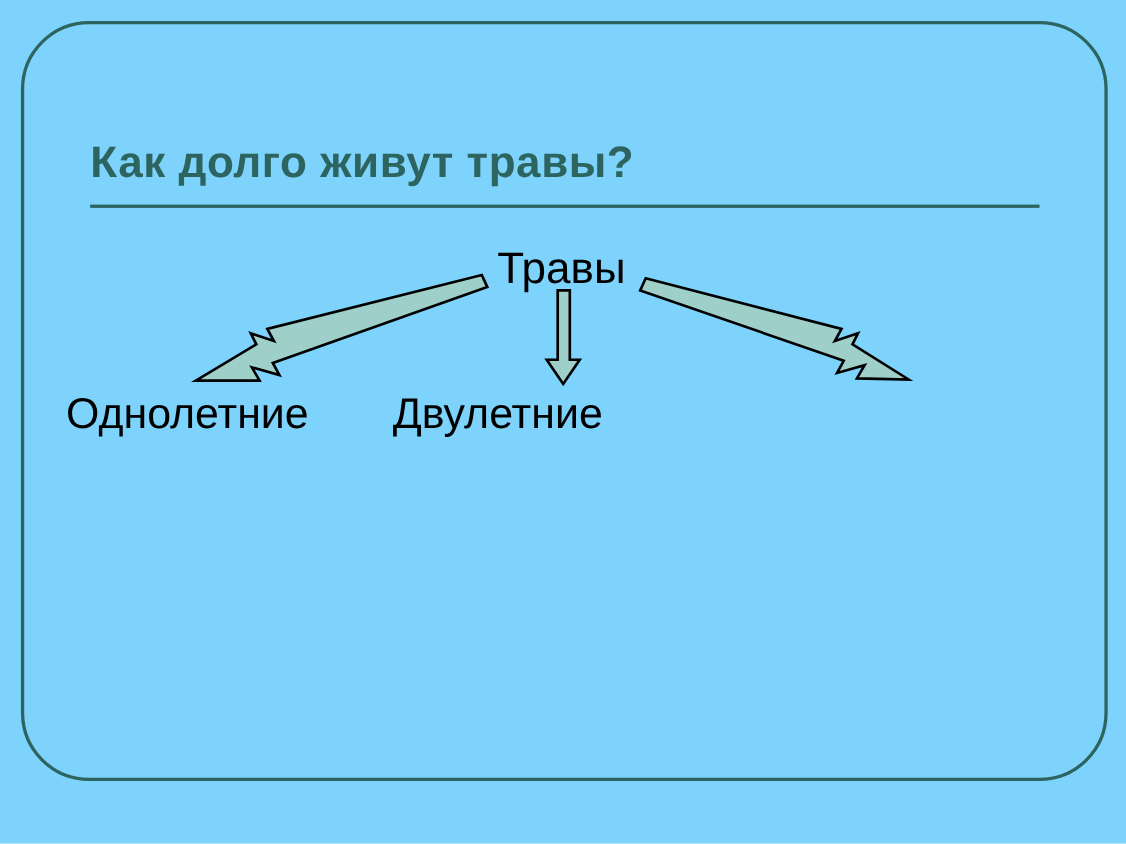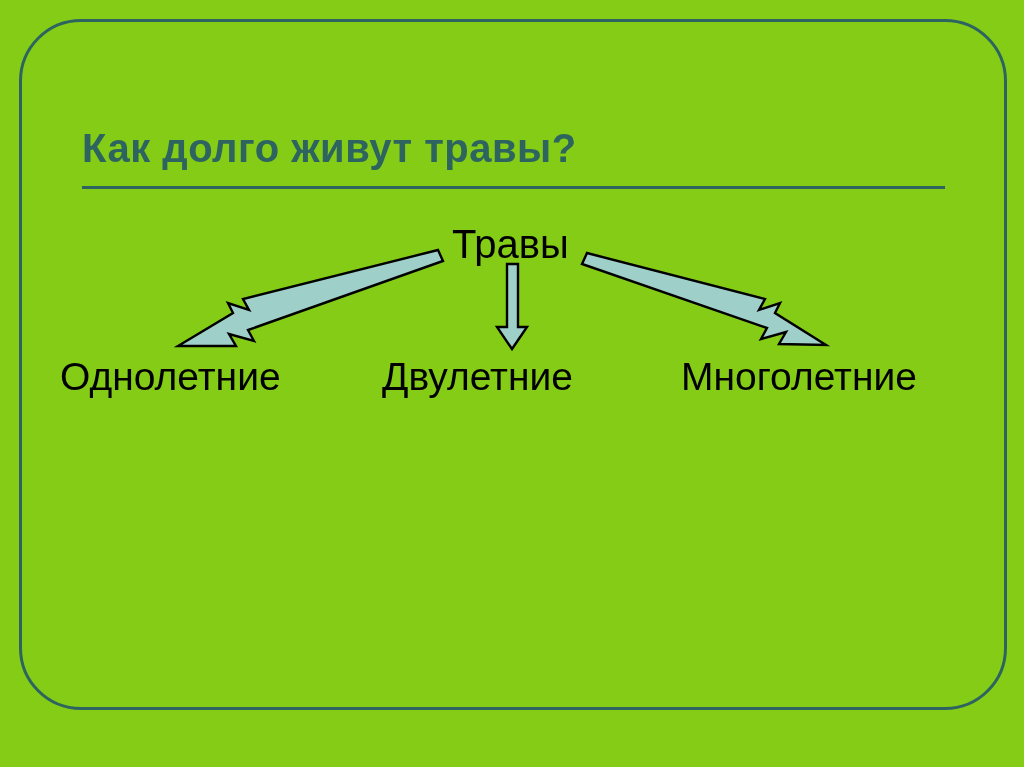--- a/index.html
+++ b/index.html
@@ -8,21 +8,21 @@
     padding: 0;
     background: #ffffff;
   }
   body {
     font-family: "Liberation Sans", sans-serif;
   }
   .slide {
     position: relative;
     width: 1024px;
     height: 767px;
-    background: #84cc16;
+    background: #7dd3fc;
     overflow: hidden;
   }
 
   
   .slide-frame {
     position: absolute;
     left: 19px;
     top: 19px;
     width: 988px;
     height: 691px;
@@ -86,21 +86,21 @@
     line-height: 44px;
     left: 452px;
     top: 222px;
   }
   .node-leaf {
     font-size: 39px;
     line-height: 44px;
     top: 355px;
   }
   .leaf-1 { left: 44px; margin-left: 16px; }
-  .leaf-2 { left: 382px; text-align: right; }
+  .leaf-2 { left: 357px; text-align: right; }
   .leaf-3 { left: 681px; }
 </style>
 </head>
 <body>
 
 <div class="slide">
 
   <div class="slide-frame"></div>
 
   <div class="title-block">
@@ -118,16 +118,15 @@
 
       <polygon fill="#9ecfc9" stroke="#000000" stroke-width="2.4" stroke-linejoin="miter" points="587,253 582,264 767,328 761,339 786,332 779,344 826,345 775,313 780,303 759,310 765,299"></polygon>
     </svg>
 
     <div class="node-label node-root">Травы</div>
 
     <div class="node-label node-leaf leaf-1">Однолетние</div>
 
     <div class="node-label node-leaf leaf-2">Двулетние</div>
 
-    <div class="node-label node-leaf leaf-3">Многолетние</div>
 
   </div>
 </div>
 
 </body></html>

